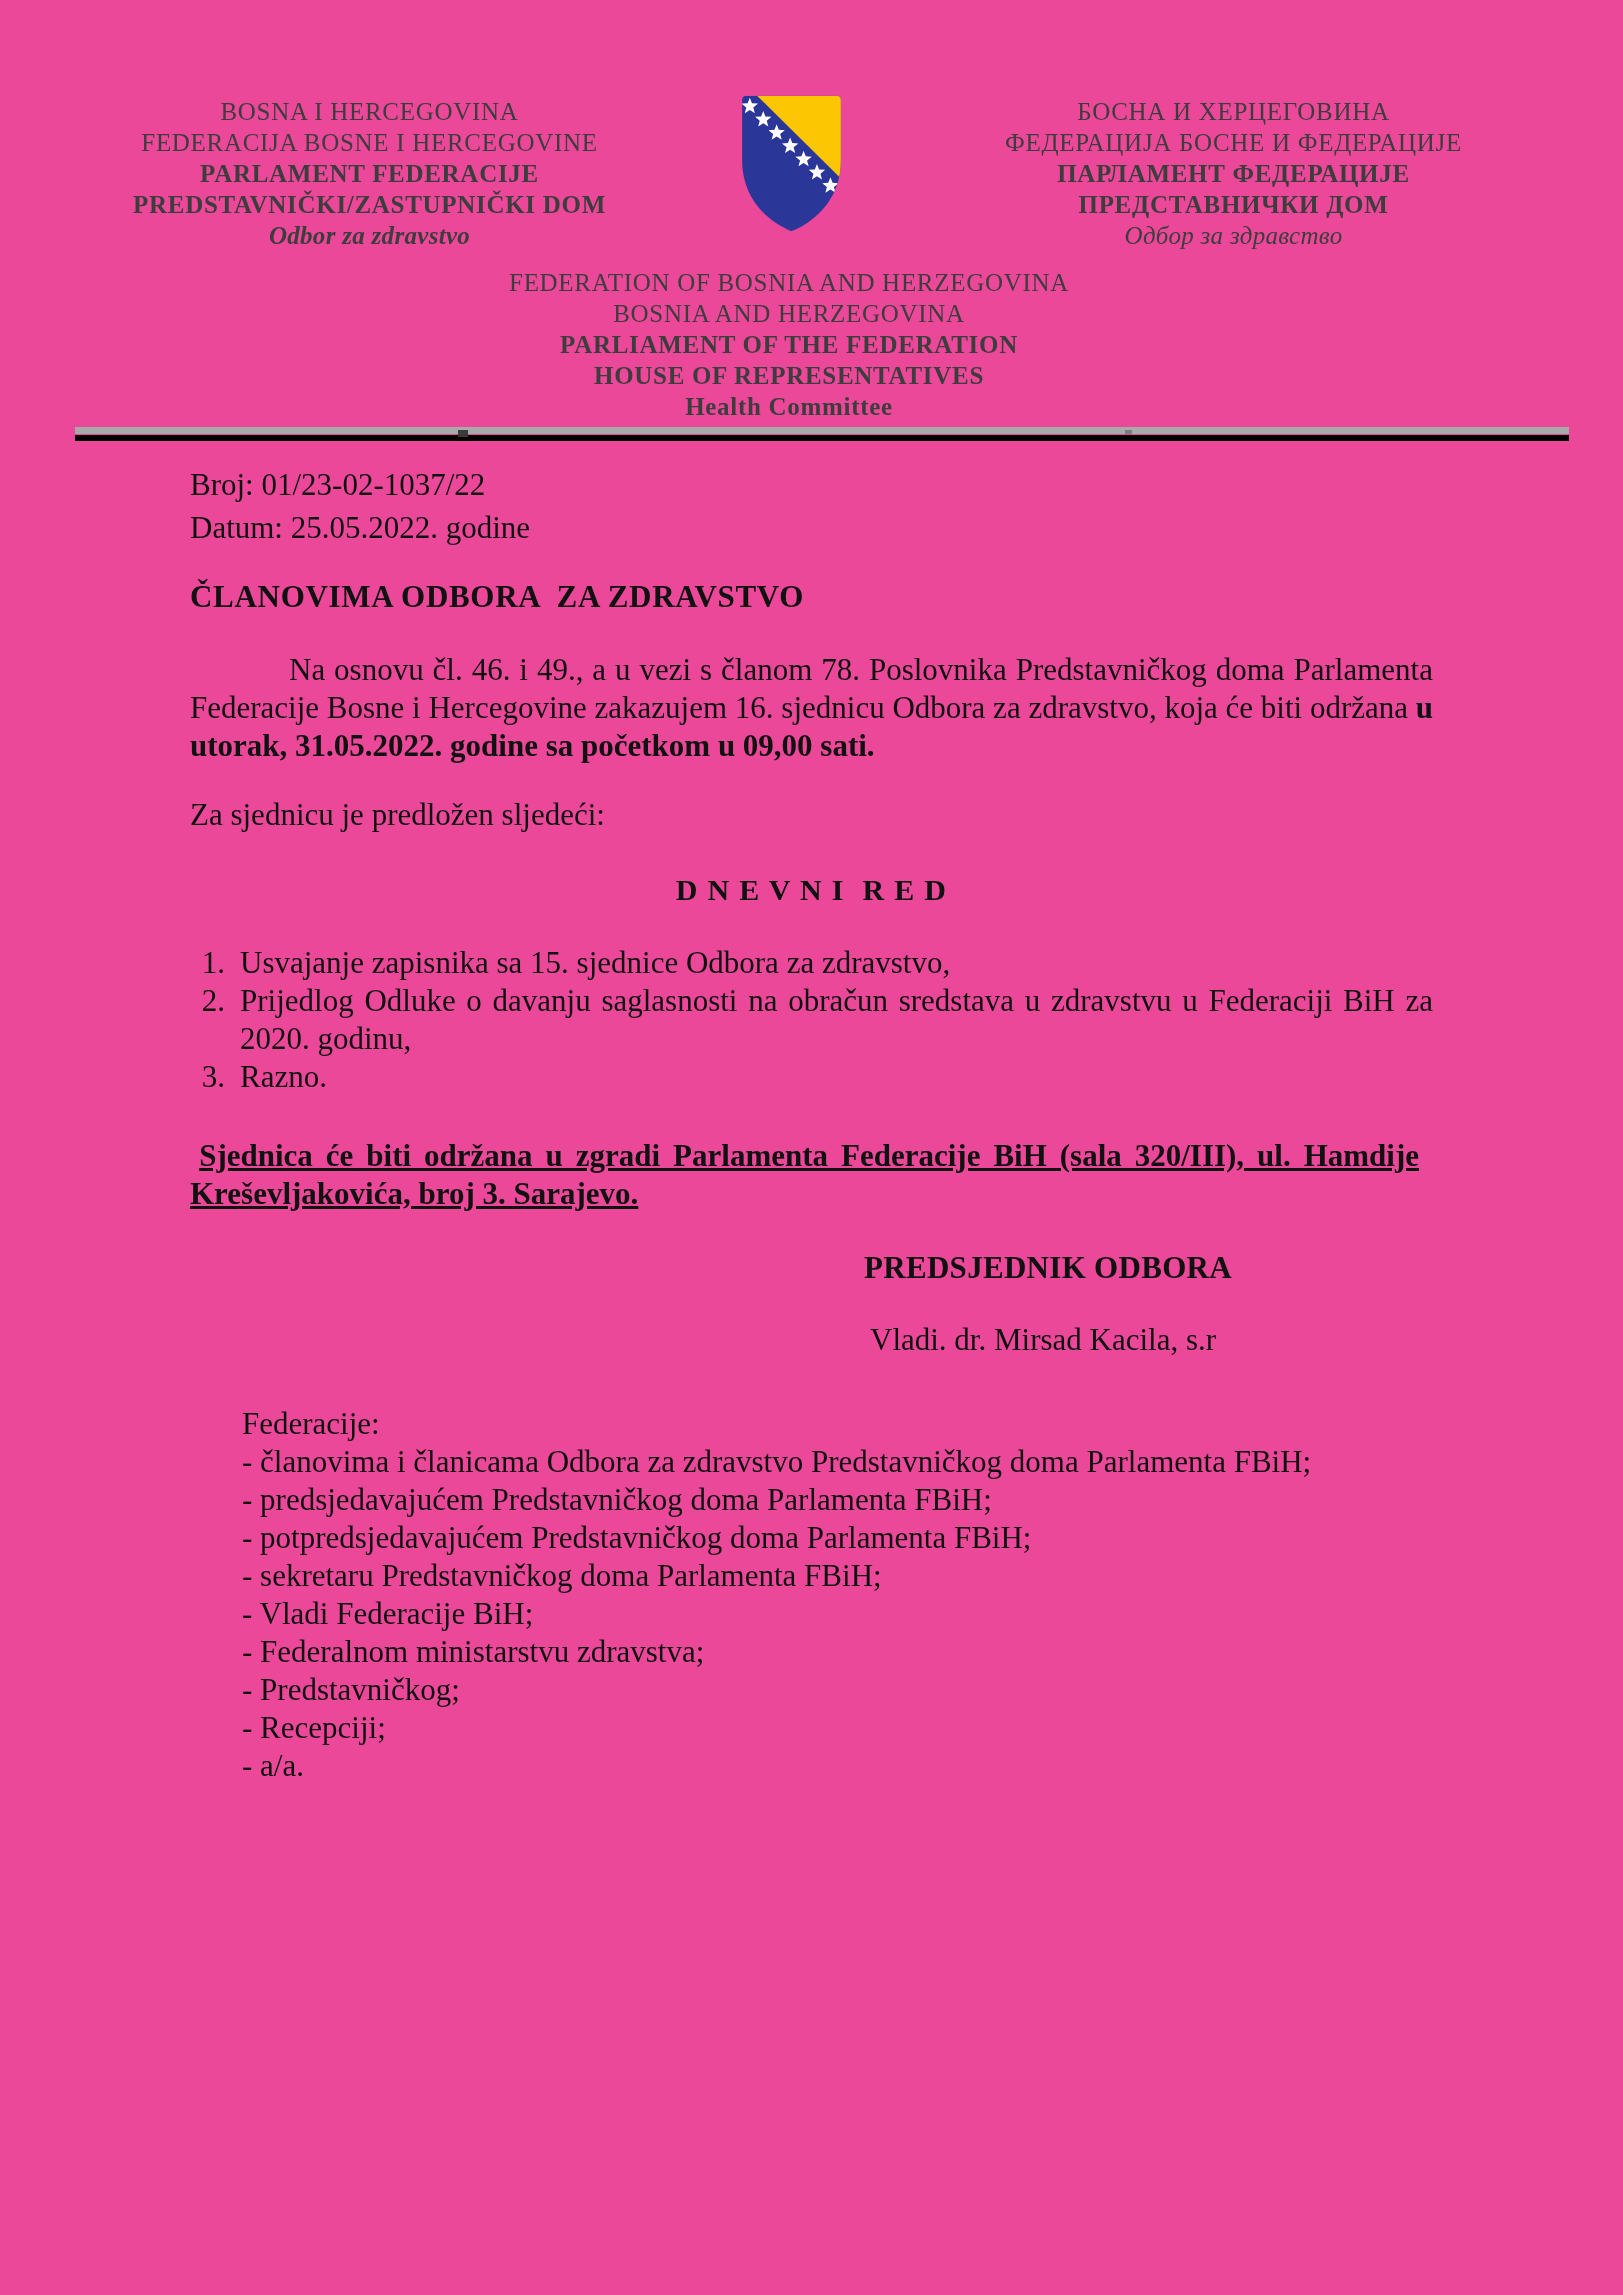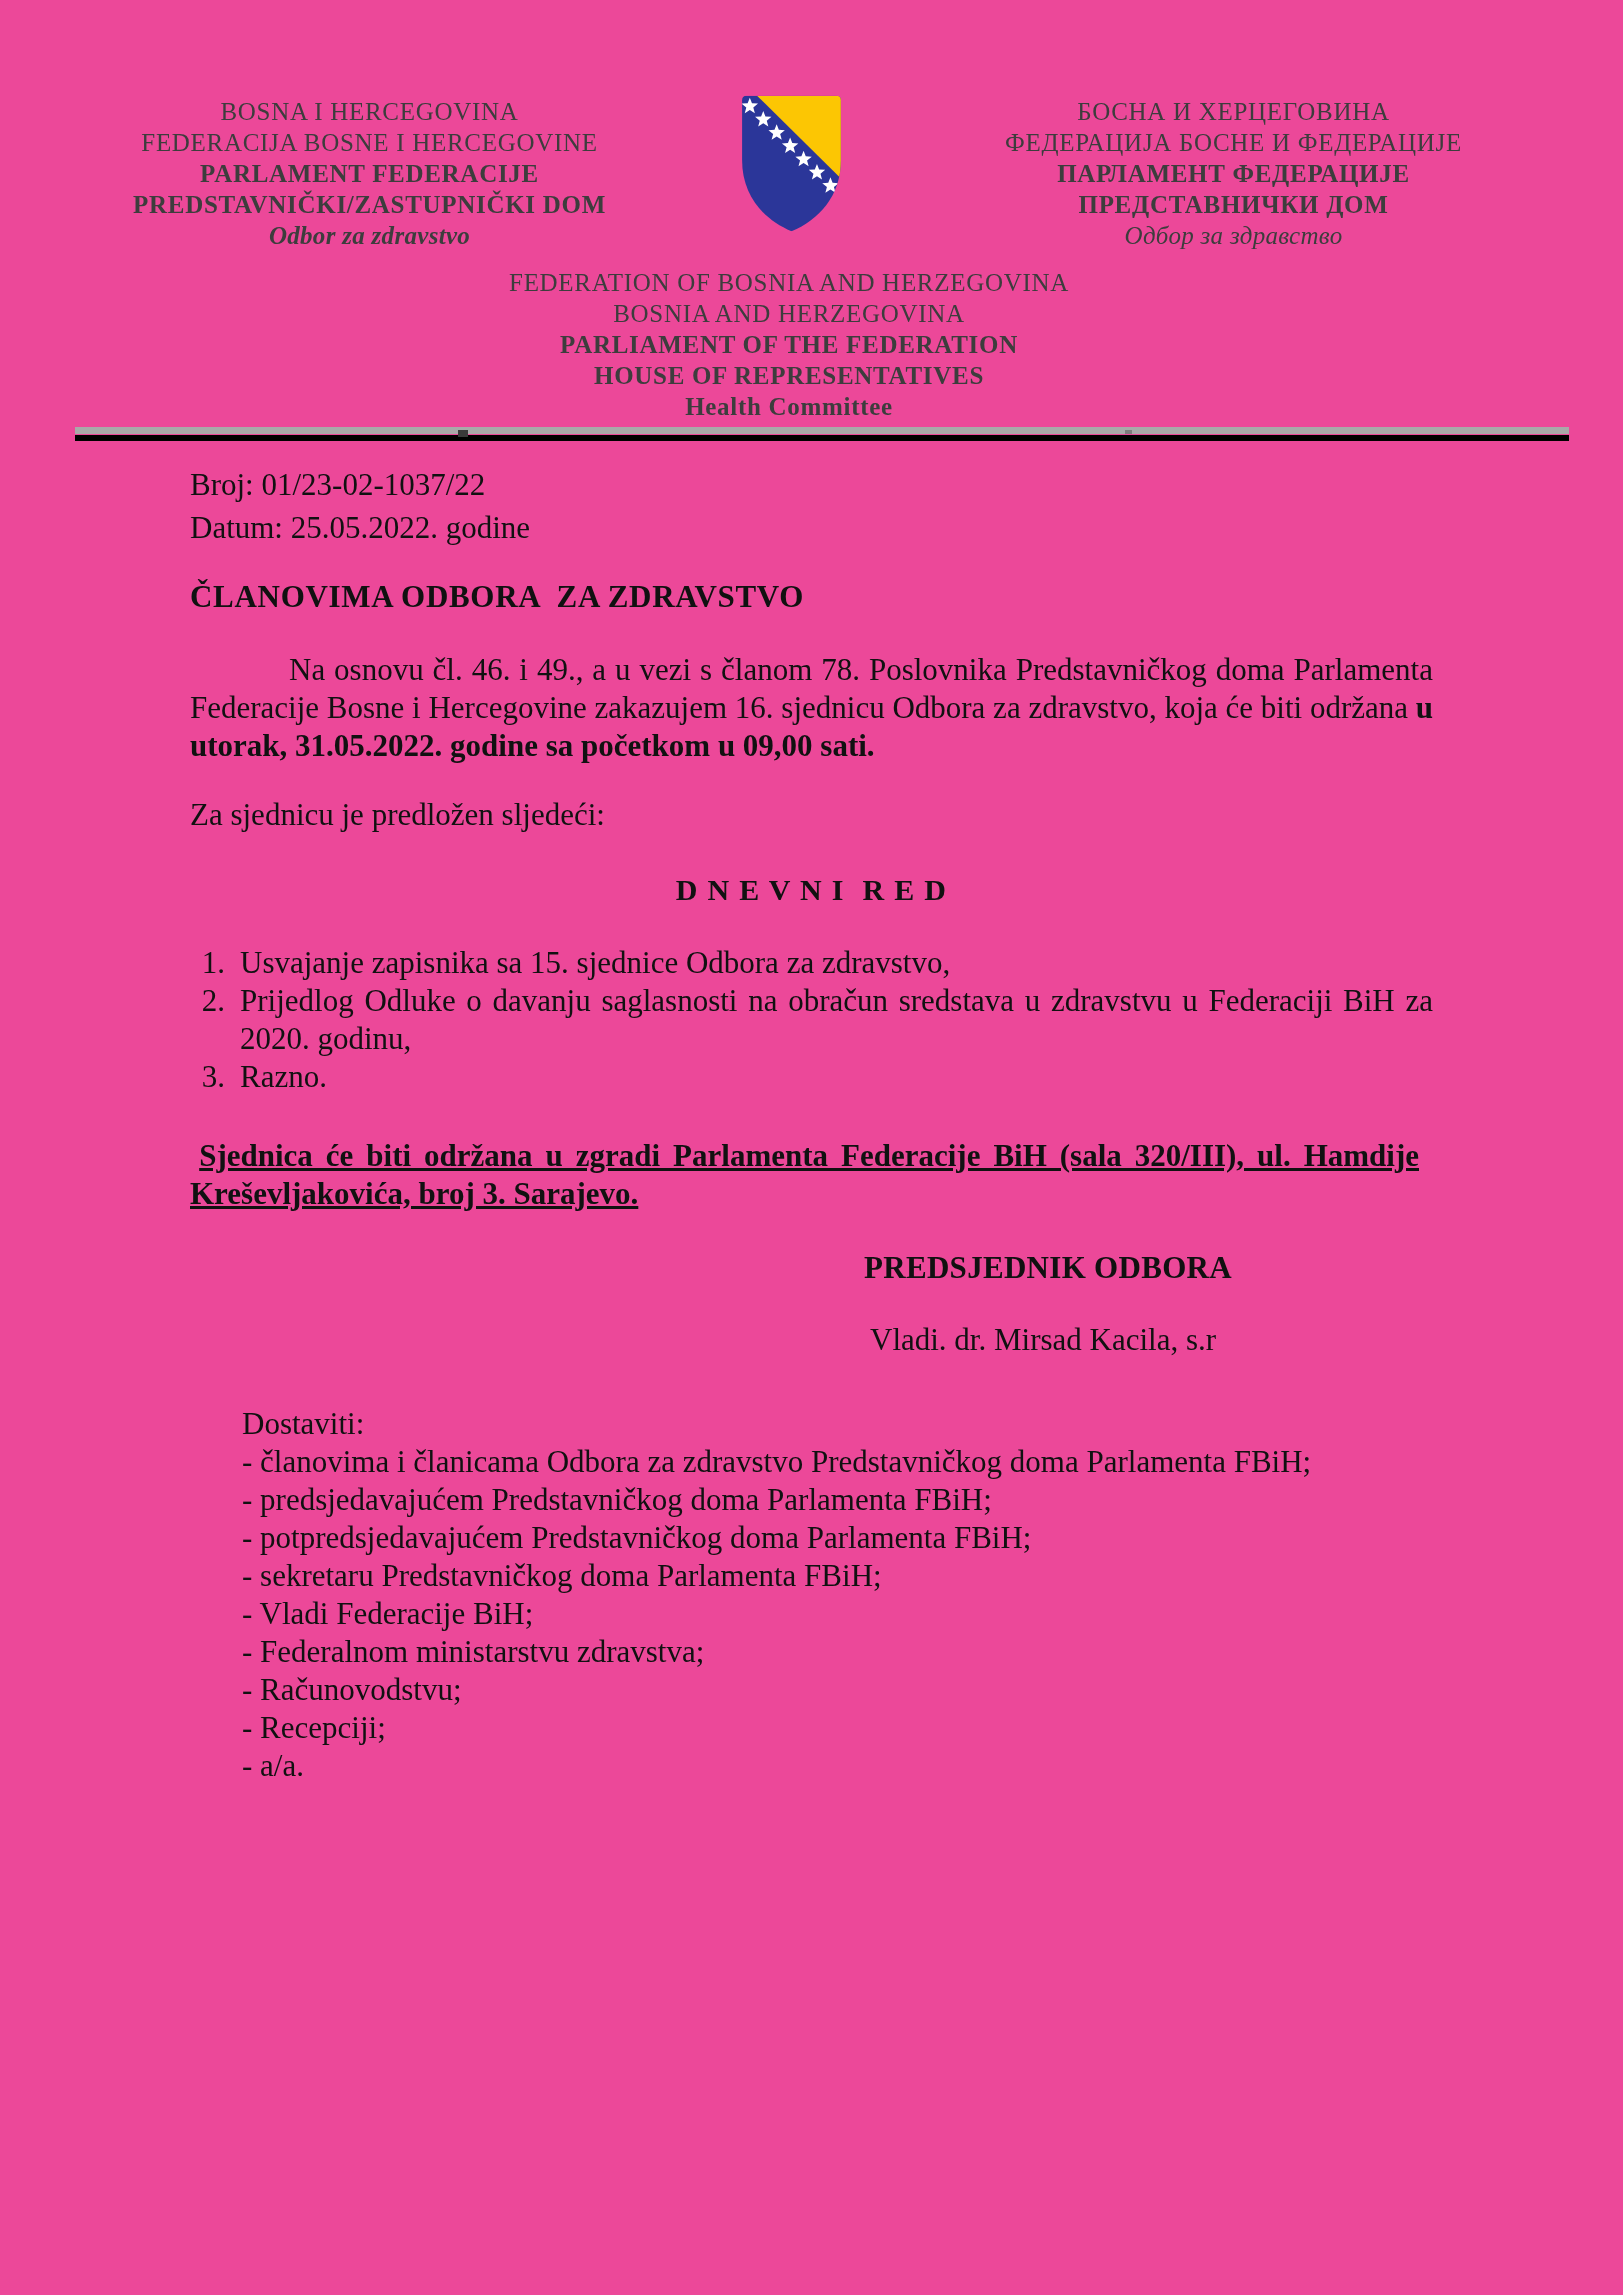--- a/index.html
+++ b/index.html
@@ -150,27 +150,27 @@
         <div class="agenda-text">Razno.</div>
       </div>
     </div>
 
     <p class="venue">Sjednica će biti održana u zgradi Parlamenta Federacije BiH (sala 320/III), ul. Hamdije Kreševljakovića, broj 3. Sarajevo.</p>
 
     <div class="sig-title">PREDSJEDNIK ODBORA</div>
     <div class="sig-name">Vladi. dr. Mirsad Kacila, s.r</div>
 
     <div class="distribution">
-      <div class="label">Dostaviti:</div>
+      <div class="label">Federacije:</div>
       <div class="item">- članovima i članicama Odbora za zdravstvo Predstavničkog doma Parlamenta FBiH;</div>
       <div class="item">- predsjedavajućem Predstavničkog doma Parlamenta FBiH;</div>
       <div class="item">- potpredsjedavajućem Predstavničkog doma Parlamenta FBiH;</div>
       <div class="item">- sekretaru Predstavničkog doma Parlamenta FBiH;</div>
       <div class="item">- Vladi Federacije BiH;</div>
       <div class="item">- Federalnom ministarstvu zdravstva;</div>
-      <div class="item">- Računovodstvu;</div>
+      <div class="item">- Predstavničkog;</div>
       <div class="item">- Recepciji;</div>
       <div class="item">- a/a.</div>
     </div>
 
   </main>
 </div>
 
 
 </body></html>

